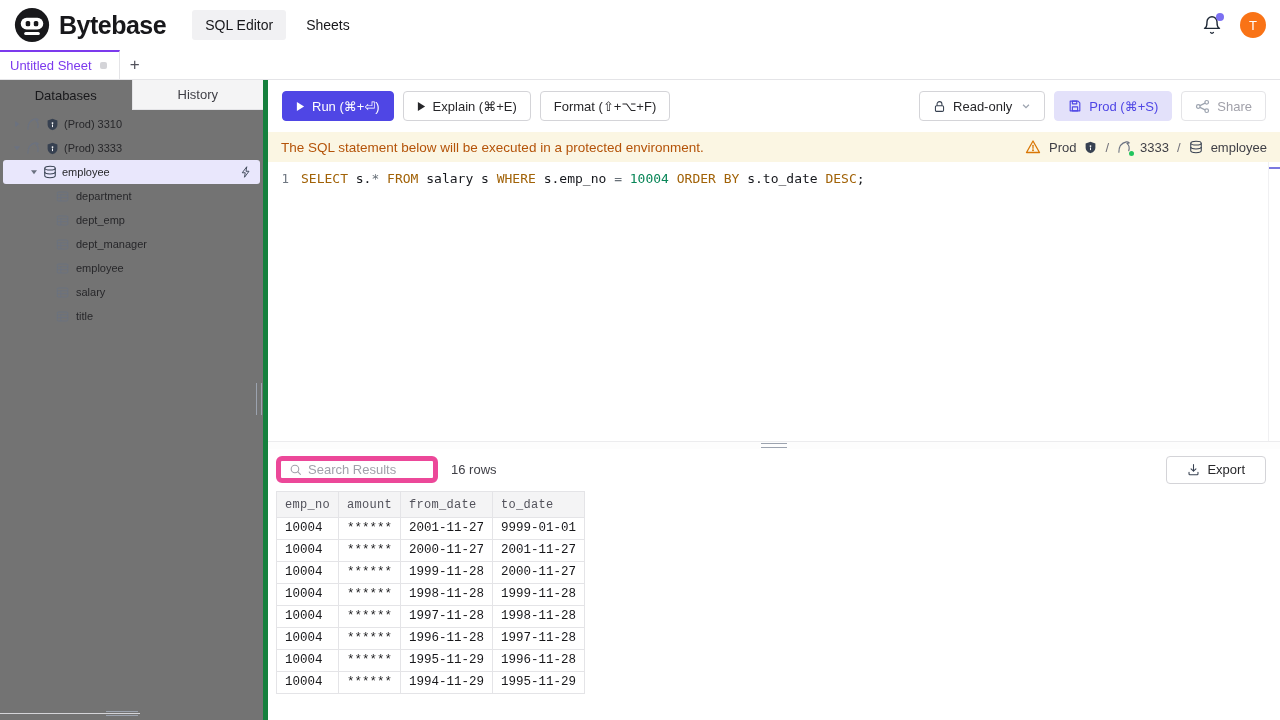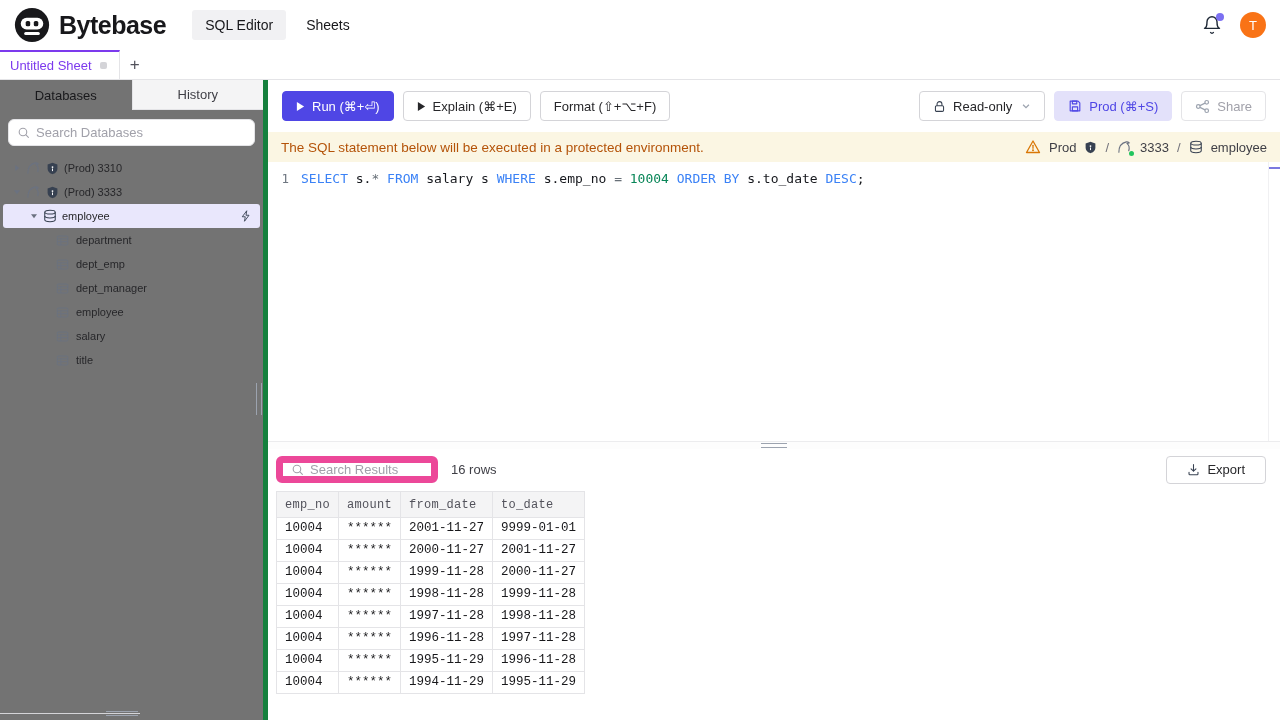--- a/index.html
+++ b/index.html
@@ -59,33 +59,33 @@
   .banner { height:30px; flex:none; background:#fbf6e3; display:flex; align-items:center; padding:0 13px; font-size:13.5px; }
   .banner-msg { color:#b45309; }
   .crumbs { margin-left:auto; display:flex; align-items:center; gap:8px; color:#3f3f46; font-size:13px; }
   .crumb-sep { color:#71717a; }
   .mysql-wrap { position:relative; display:inline-flex; }
   .mysql-wrap .status-dot { position:absolute; right:-2px; bottom:-1px; width:5px; height:5px; border-radius:50%; background:#22c55e; }
   
   .editor { flex:1; position:relative; padding-top:7px; font-family:"DejaVu Sans Mono", monospace; font-size:13px; cursor:text; overflow:hidden; }
   .code-line { display:flex; line-height:19px; }
   .line-no { width:33px; flex:none; text-align:right; padding-right:12px; color:#6e7681; font-size:12.5px; }
-  .tok-keyword { color:#3b82f6; }
+  .tok-keyword { color:#a16207; }
   .tok-plain { color:#16181d; }
   .tok-operator { color:#687078; }
   .tok-number { color:#098658; }
   .overview-ruler { position:absolute; top:0; right:0; bottom:0; width:12px; border-left:1px solid #f0f0f2; }
   .cursor-mark { margin-top:5px; height:2px; background:#7b79e0; }
   
   .divider { height:8px; flex:none; border-top:1px solid #ececee; position:relative; background:#fdfdfd; cursor:ns-resize; }
   .divider-handle { position:absolute; left:50%; top:1px; transform:translateX(-50%); width:26px; height:5px; border-top:1px solid #9ca3af; border-bottom:1px solid #9ca3af; }
   
   .results { flex:1; min-height:0; display:flex; flex-direction:column; background:#fff; }
   .results-bar { flex:none; display:flex; align-items:center; padding:7px 14px 6px 8px; gap:13px; }
-  .results-search { width:162px; height:27px; border:7px solid #ec4899; border-radius:6px; display:flex; align-items:center; padding:0 8px; gap:6px; }
+  .results-search { width:162px; height:27px; border:5px solid #ec4899; border-radius:6px; display:flex; align-items:center; padding:0 8px; gap:6px; }
   .row-count { color:#3f3f46; font-size:13px; }
   .btn-export { margin-left:auto; height:28px; padding:0 20px; }
   .results-table-wrap { padding-left:8px; margin-top:1px; overflow:hidden;font-family:Liberation Mono, monospace; }
   table.results-table { border-collapse:collapse; table-layout:fixed; }
   .results-table th { background:#f4f4f5; color:#52525b; font-weight:500; font-size:12px; text-align:left; padding:6px 8px 5px; border:1px solid #e4e4e7; letter-spacing:0.3px; cursor:pointer; white-space:nowrap; }
   .results-table td { font-size:12.5px; color:#18181b; padding:3.5px 8px; border:1px solid #e4e4e7; white-space:nowrap; cursor:default; }
   .results-table th:nth-child(1), .results-table td:nth-child(1){ width:52px; }
   .results-table th:nth-child(2), .results-table td:nth-child(2){ width:58px; }
   .results-table th:nth-child(3), .results-table td:nth-child(3){ width:75px; }
   .results-table th:nth-child(4), .results-table td:nth-child(4){ width:71px; }
@@ -132,29 +132,20 @@
     <div class="add-tab">+</div>
   </div>
 
   <div class="body">
 
     <div class="sidebar">
       <div class="side-tabs">
         <div class="side-tab active">Databases</div>
         <div class="side-tab inactive">History</div>
       </div>
-      <div class="side-search">
-        <span class="icon">
-          <svg width="13" height="13" viewBox="0 0 24 24" fill="none" stroke="#a1a1aa" stroke-width="2" stroke-linecap="round">
-              <circle cx="11" cy="11" r="7"></circle>
-              <line x1="16.5" y1="16.5" x2="21" y2="21"></line>
-            </svg>
-        </span>
-        <input placeholder="Search Databases" style="">
-      </div>
       <div class="tree">
         <div class="tree-row">
           <span class="caret icon">
               <svg width="8" height="8" viewBox="0 0 8 8">
                 <path d="M2.2 1l4 3-4 3z" fill="#6b7280"></path>
               </svg>
             </span>
           <span class="icon">
               <svg width="15" height="15" viewBox="0 0 16 16" fill="none" stroke="#6b7280" stroke-width="1.2" stroke-linecap="round">
                 <path d="M2 13C2 7 5 3 10 2c1.2-.2 2.2.2 3 1l-2.2.9c1.8 1.4 2.7 4.3 1.7 7.6"></path>

